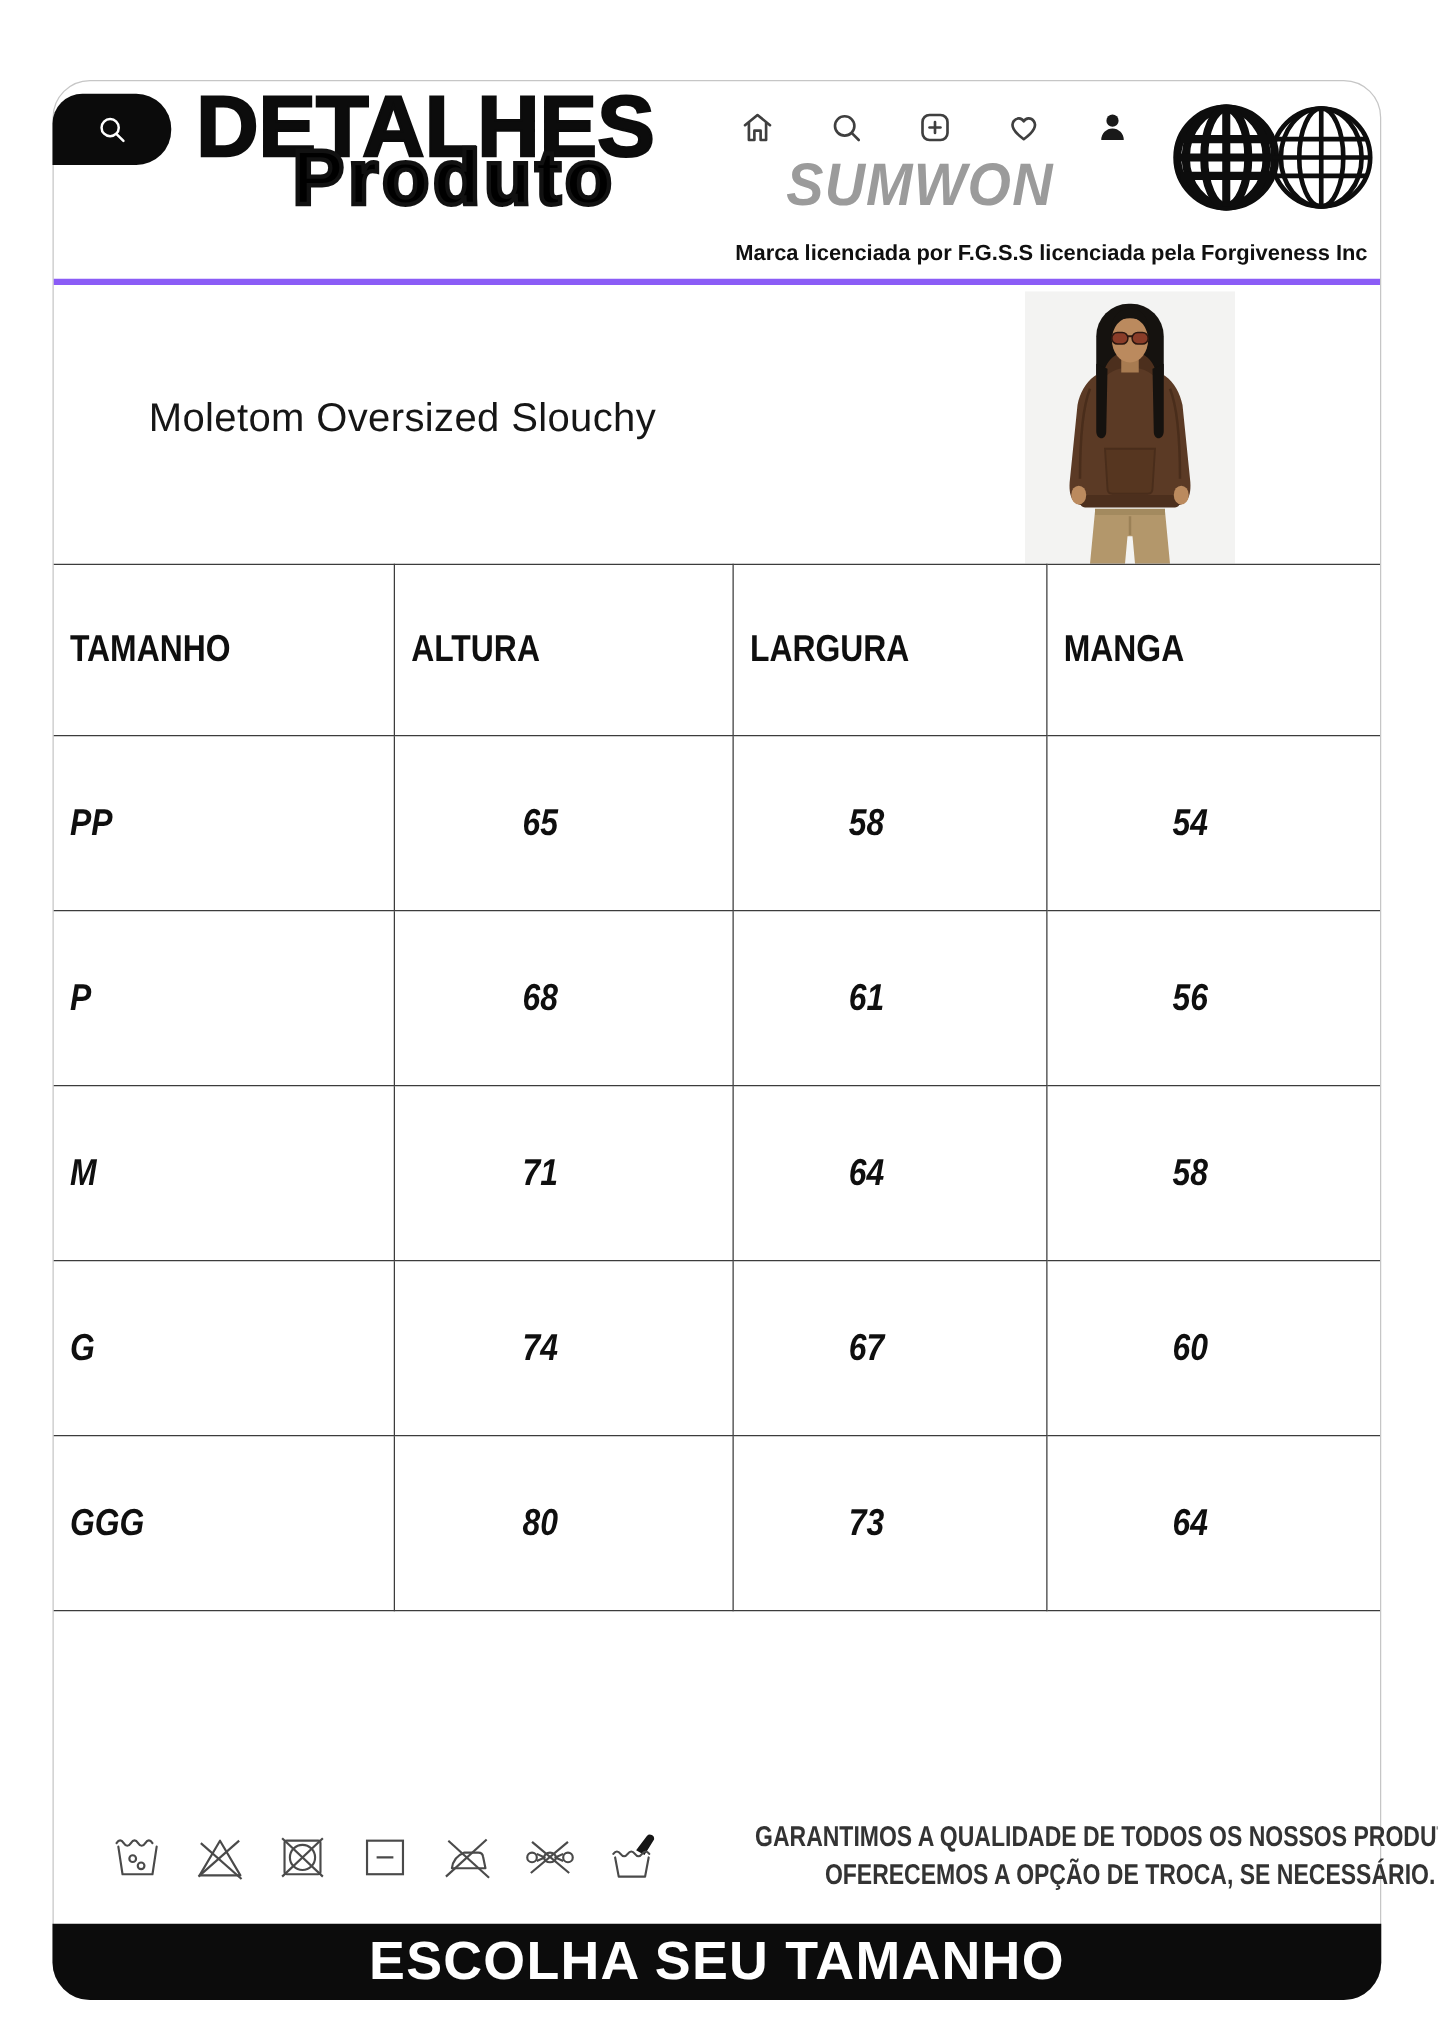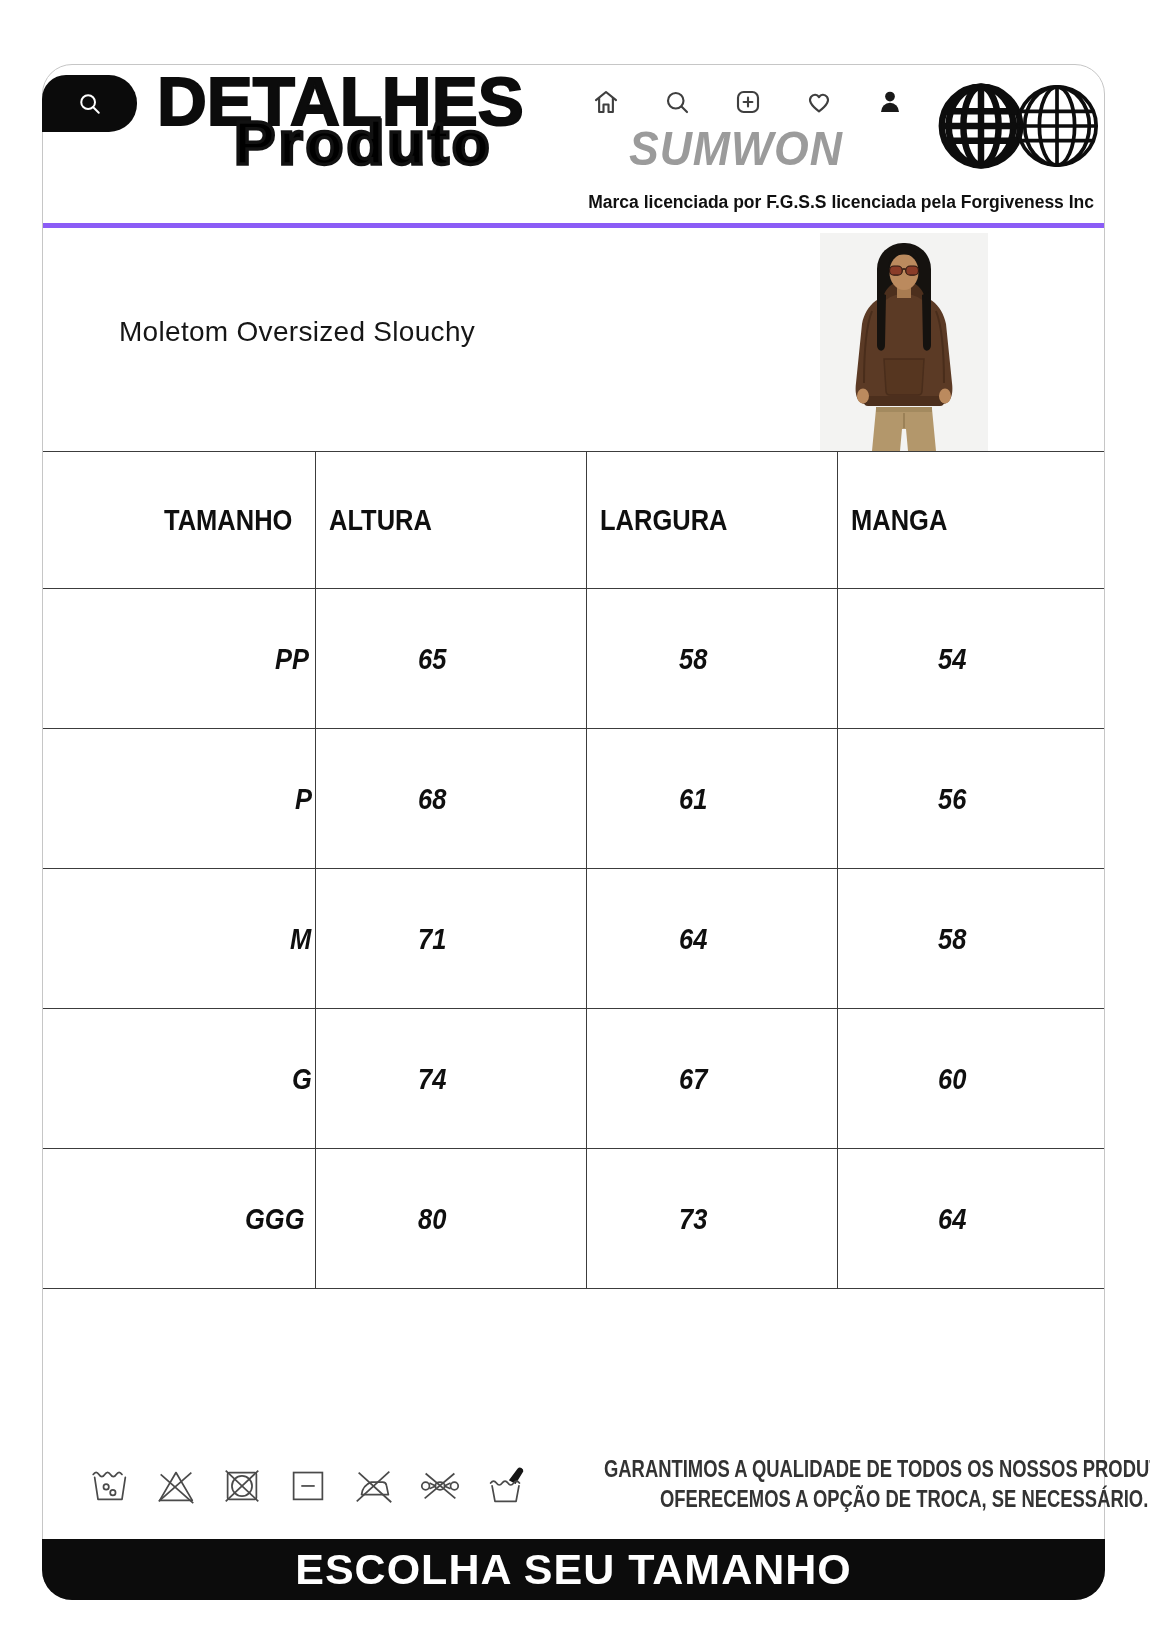--- a/index.html
+++ b/index.html
@@ -40,34 +40,34 @@
     letter-spacing:1px; transform:scaleX(0.93); transform-origin:left center;
     white-space:nowrap;
   }
   .trademark {
     position:absolute; right:10px; top:127px; font-size:17.5px; font-weight:bold;
     color:#101010; white-space:nowrap;
   }
   
   .product { position:absolute; top:163px; left:0; right:0; height:223px; }
   .product-name {
-    position:absolute; left:76px; top:88px; font-size:28px; color:#161616;
+    position:absolute; left:76px; top:88px; font-size:32px; color:#161616;
     letter-spacing:.3px;
   }
   .product-photo { position:absolute; right:116px; top:5px; width:168px; height:218px; }
   
   .size-table {
     position:absolute; top:386px; left:0; width:100%;
     border-collapse:collapse; table-layout:fixed;
   }
   .size-table th, .size-table td {
     border:1px solid #3c3c3c; font-weight:bold; color:#0f0f0f;
     vertical-align:middle; font-size:30px;
   }
-  .size-table th:first-child, .size-table td:first-child { border-left:none;text-align:right; }
+  .size-table th:first-child, .size-table td:first-child { border-left:none; }
   .size-table th:last-child,  .size-table td:last-child  { border-right:none; }
   .size-table thead tr { height:137px; }
   .size-table tbody tr { height:140px;font-style:italic; }
   th.h, td.size { text-align:left; padding-left:13px; }
   td.num { text-align:center; padding-right:42px; }
   .cond { display:inline-block; transform:scaleX(0.85); }
   .cond.left  { transform-origin:left center; }
   .cond.right { transform-origin:right center; }
   
   .care {

